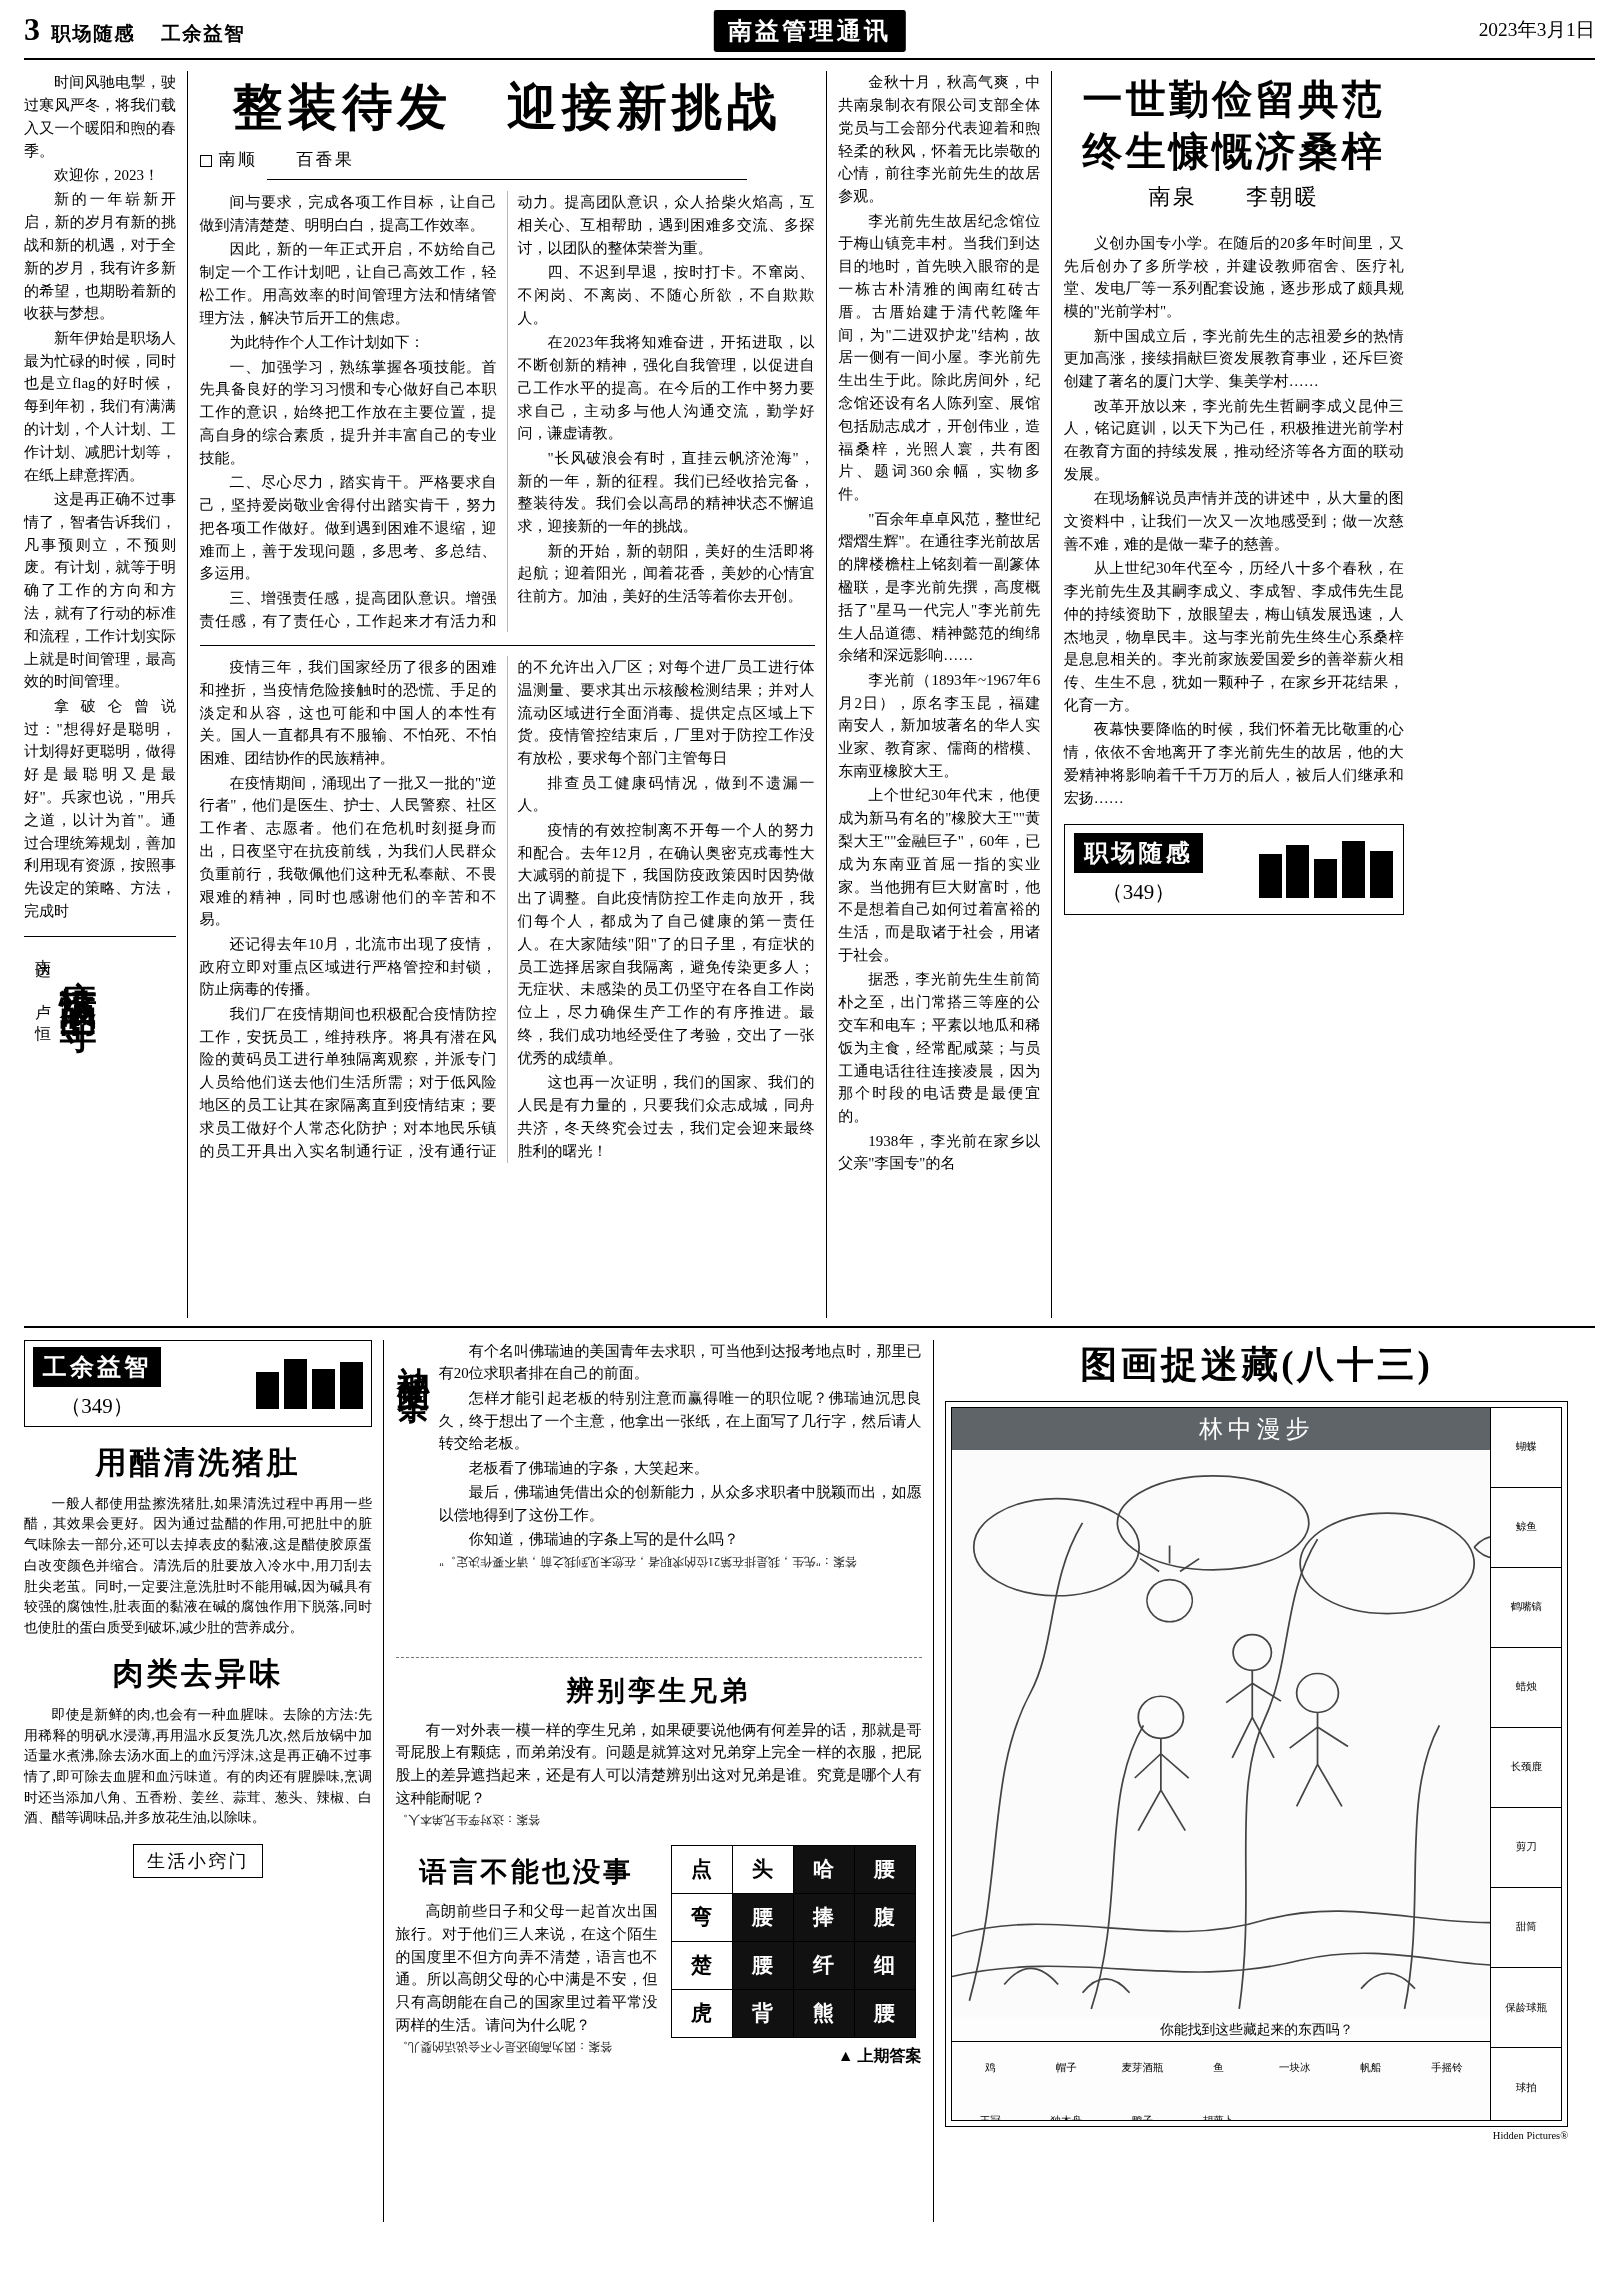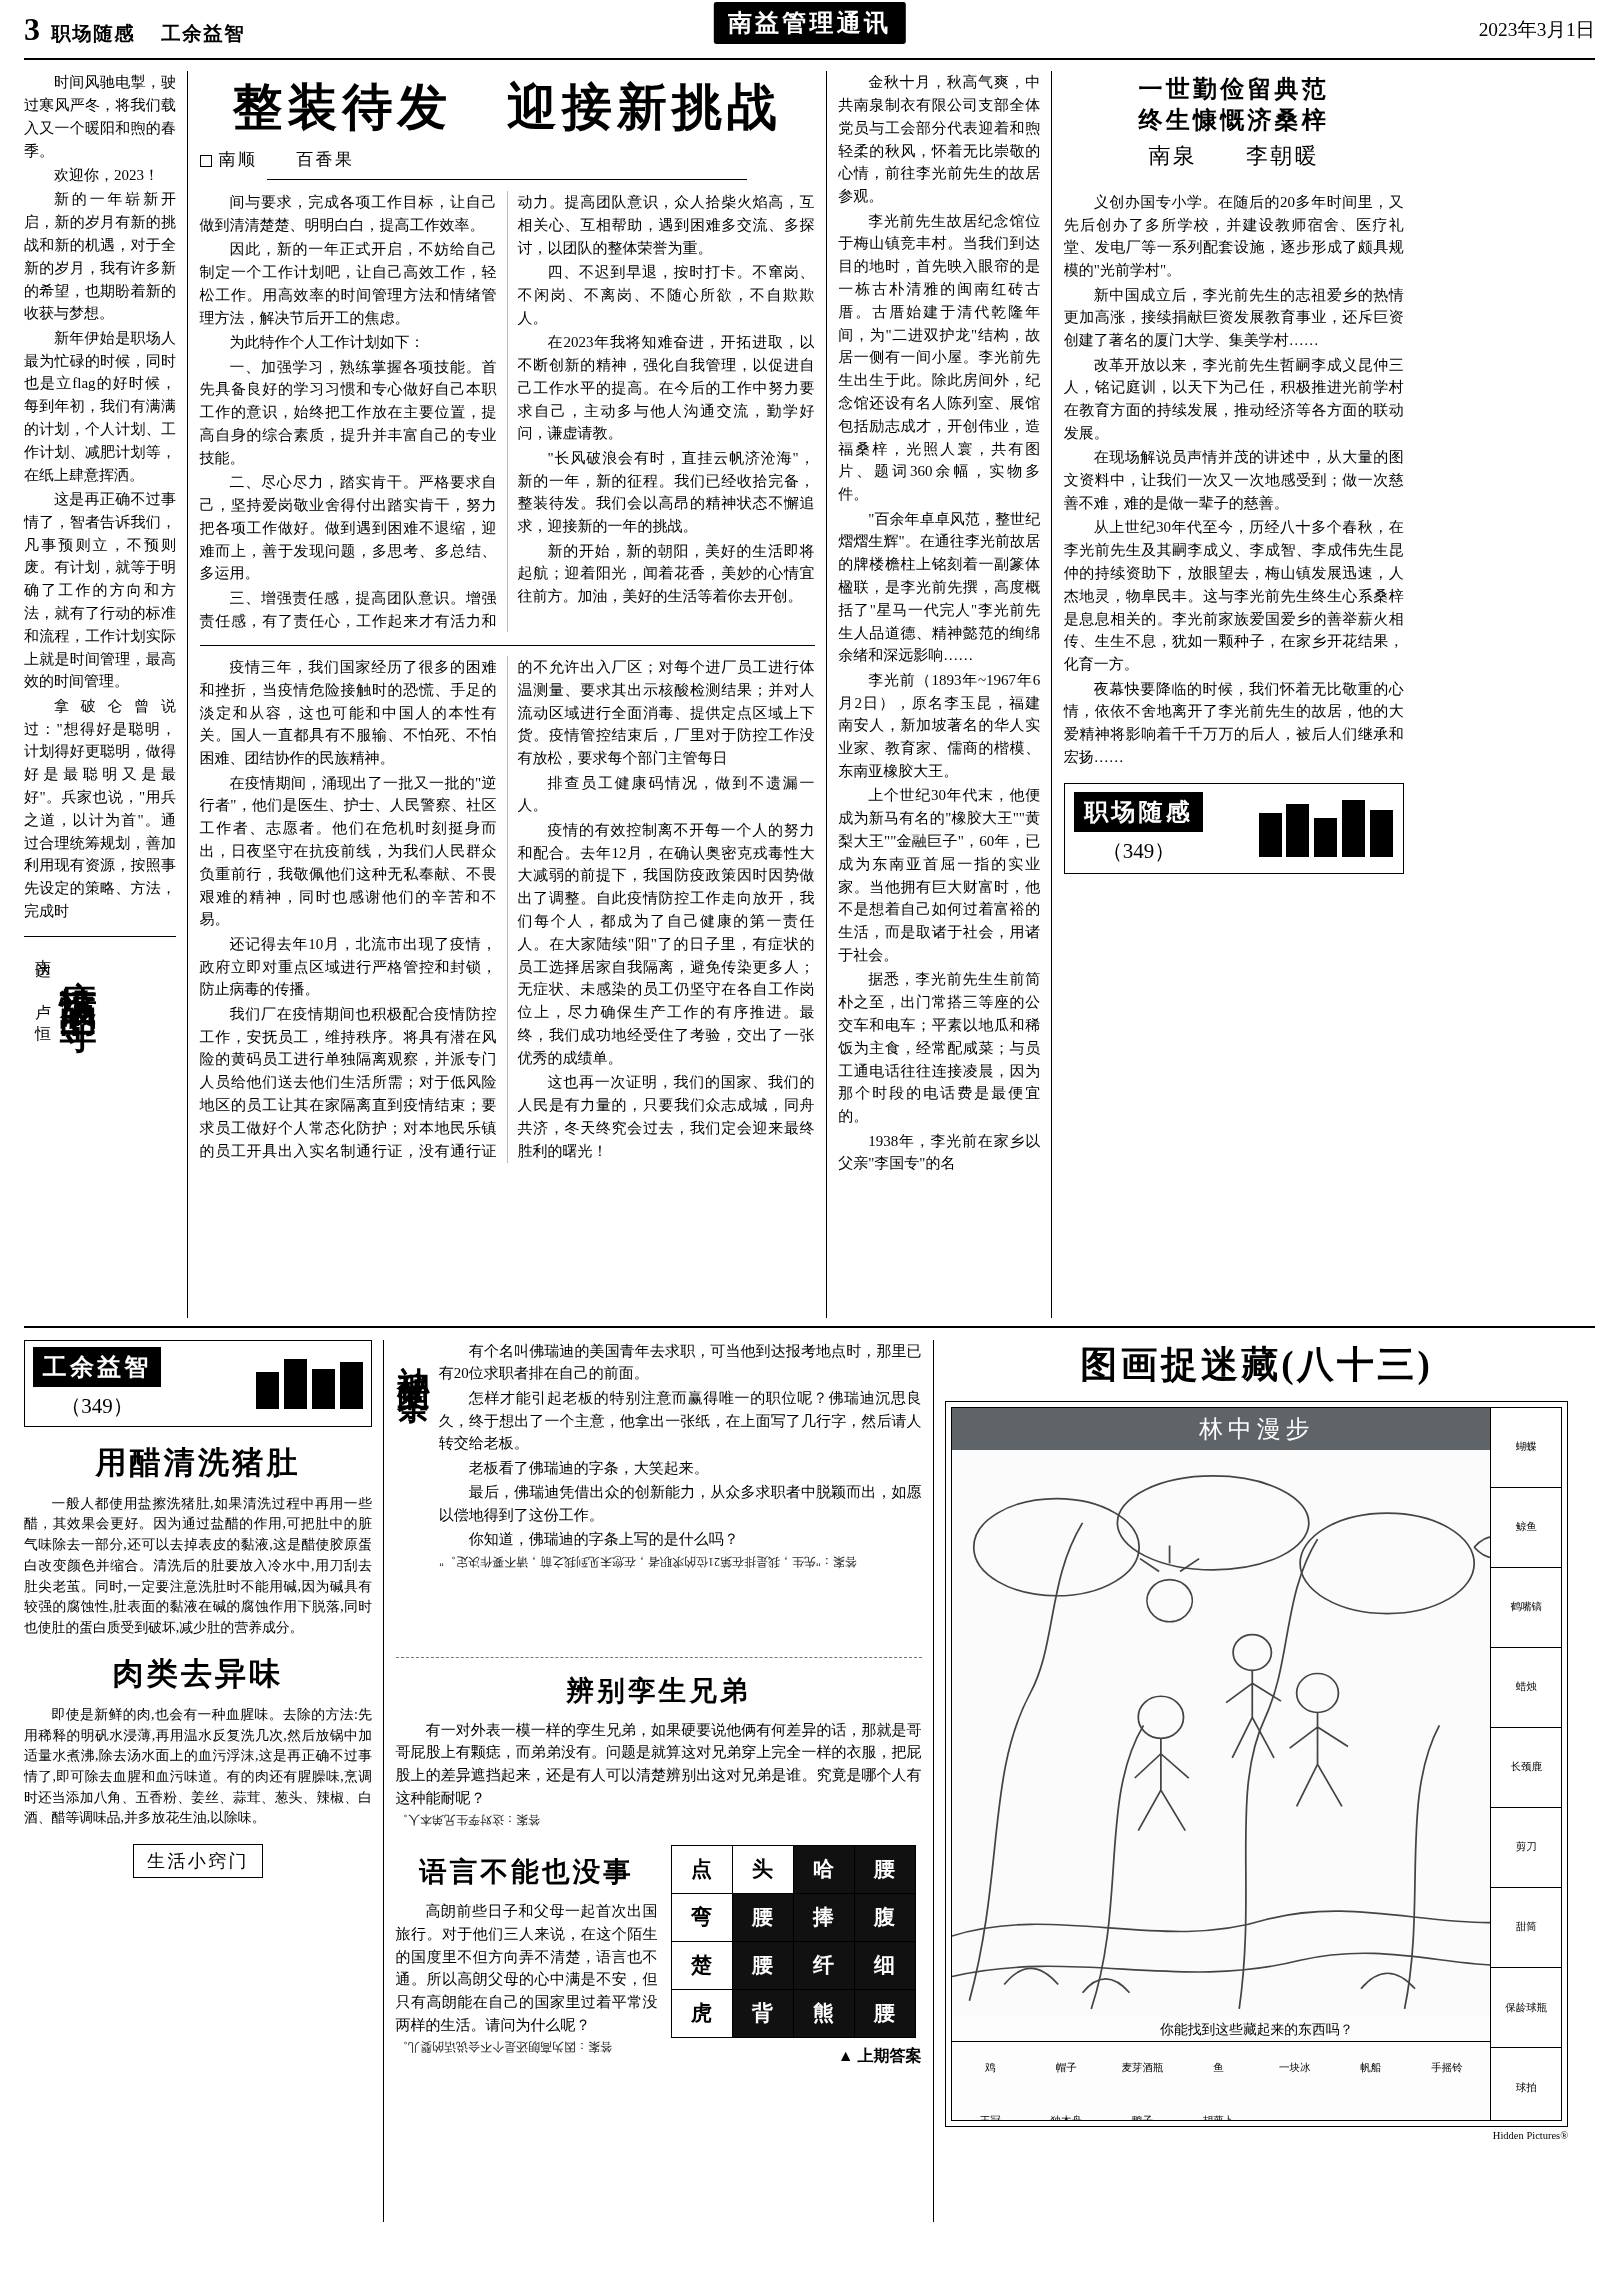--- a/index.html
+++ b/index.html
@@ -11,21 +11,21 @@
     -webkit-font-smoothing:antialiased;
   }
   .page{position:relative;width:1619px;height:2273px;box-sizing:border-box;padding:0 24px;}
 
   
   .masthead{position:relative;height:58px;border-bottom:2.4px solid #000;display:flex;align-items:center;}
   .mh-left{display:flex;align-items:baseline;gap:11.3px;}
   .mh-pageno{font-size:32px;font-weight:bold;font-family:"Liberation Serif",serif;}
   .mh-sec{font-size:19.4px;font-weight:bold;letter-spacing:1.6px;}
   .mh-sec2{font-size:19.4px;font-weight:bold;letter-spacing:1.6px;margin-left:14.6px;}
-  .mh-logo{position:absolute;left:50%;transform:translateX(-50%);top:2px;background:#000;color:#fff;
+  .mh-logo{position:absolute;left:50%;transform:translateX(-50%);top:10px;background:#000;color:#fff;
     font-size:24px;font-weight:bold;letter-spacing:3.2px;padding:4.9px 14.6px;border-radius:2.4px;}
   .mh-date{position:absolute;right:0;font-size:19.4px;}
 
   
   .top{display:flex;margin-top:11.3px;height:1247px;}
   .col{box-sizing:border-box;}
   .vline{width:0;border-left:0.8px solid #000;margin:0 11.3px;}
 
   .c1{width:152px;}
   .c2{width:615px;}
@@ -50,21 +50,21 @@
   
   .vtitle{
     writing-mode:vertical-rl;text-orientation:upright;
     font-size:37px;font-weight:bold;letter-spacing:6.5px;line-height:1.08;
     height:348px;margin:4.9px auto 0 4.9px;
   }
   .vbyline{writing-mode:vertical-rl;text-orientation:upright;font-size:16px;letter-spacing:3.2px;margin-left:8px;}
   .vwrap{display:flex;flex-direction:row-reverse;justify-content:flex-start;height:381px;}
 
   .headline-right{
-    font-size:24px;font-weight:bold;letter-spacing:3.2px;line-height:1.28;text-align:center;margin:3.2px 0 4.9px 0;
+    font-size:40px;font-weight:bold;letter-spacing:3.2px;line-height:1.28;text-align:center;margin:3.2px 0 4.9px 0;
   }
   .byline-right{text-align:center;font-size:22px;letter-spacing:2.4px;margin-bottom:20px;}
 
   
   .bottom{margin-top:8px;border-top:2.4px solid #000;padding-top:11.3px;display:flex;height:882px;}
   .b1{width:348px;}
   .b2{width:526px;}
   .b3{width:623px;}
   .badge-text{background:#000;color:#fff;font-size:24px;font-weight:bold;letter-spacing:3.2px;padding:4px 9.7px;}
   .badge-num{text-align:center;font-size:21px;margin-top:4.9px;}

